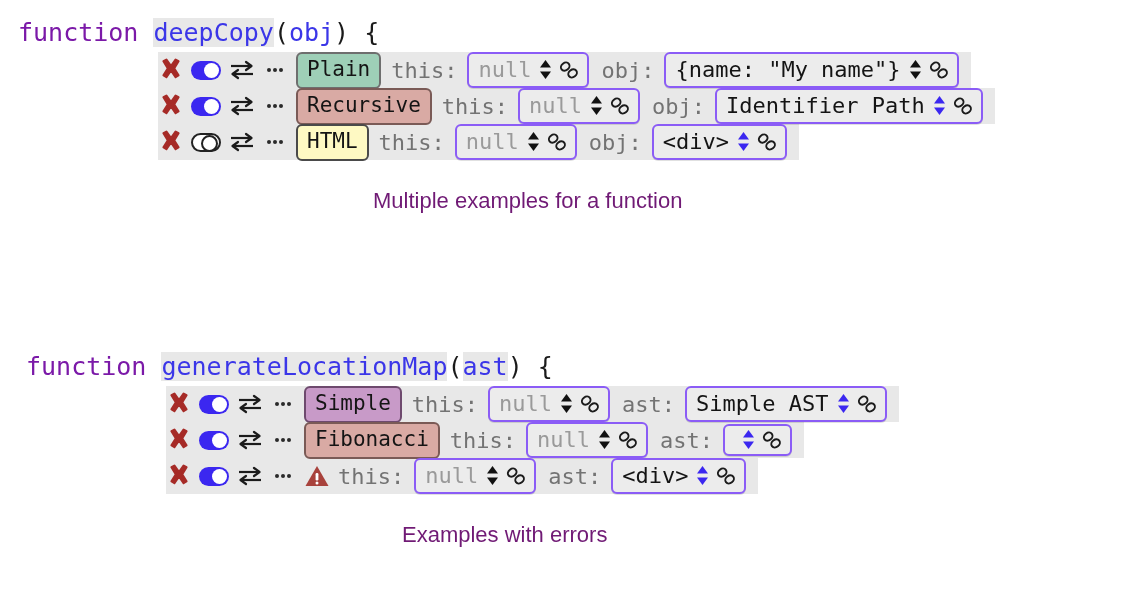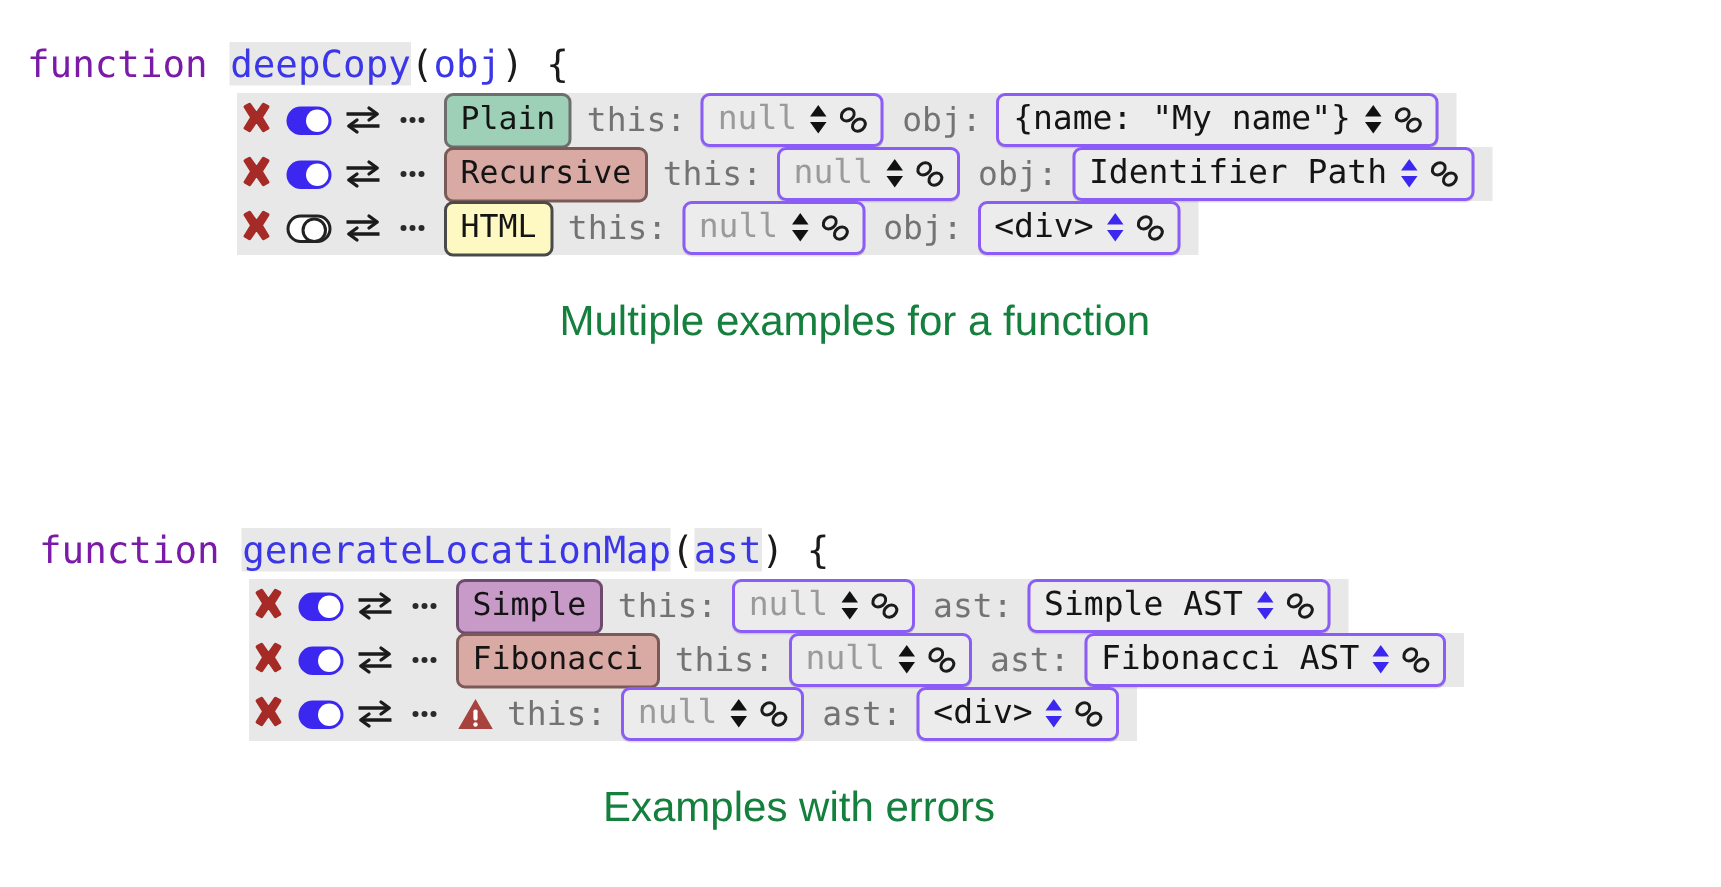--- a/index.html
+++ b/index.html
@@ -83,30 +83,30 @@
     font-family:"DejaVu Sans Mono","Liberation Mono",monospace;
     font-size:22px;white-space:pre;color:#141414;
   }
   .field.null .val{color:#9a9a9a;}
   .spin{width:13px;height:21px;margin:0 5px 0 8px;}
   .link{width:22px;height:20px;margin-left:1px;}
 
   .caption{
     position:absolute;
     font-family:"Liberation Sans",sans-serif;
-    font-size:28px;color:#15803d;
+    font-size:22px;color:#701a75;
     white-space:nowrap;
   }
 </style>
 </head>
 <body>
 
 <div class="page">
 
-  <div class="block" style="left:18px;top:26px;">
+  <div class="block" style="left:18px;top:16px;">
     <div class="sig"><span class="kw">function </span><span class="fname hl">deepCopy</span><span class="punct">(</span><span class="param">obj</span><span class="punct">) </span><span class="punct">{</span></div>
     <div class="rows" style="margin-left:140px;margin-top:2px;" id="rows-0">
         <div class="row">
           <div class="row-inner">
             <span class="ico x-ico">
               <svg width="26" height="26" viewBox="0 0 26 26">
                 <path d="M5.5 4.2 L8.4 2.6 L13 9.2 L17.6 2.6 L20.5 4.2 L16.1 11.3 L20.5 18.4 L17.6 20 L13 13.4 L8.4 20 L5.5 18.4 L9.9 11.3 Z" fill="#a62b27" stroke="#a62b27" stroke-width="2.2" stroke-linejoin="round"></path>
               </svg>
             </span>
             <span class="toggle on"></span>
@@ -384,21 +384,20 @@
                 <svg width="22" height="20" viewBox="0 0 22 20">
                   <g fill="none" stroke="#1b1b1b" stroke-width="2">
                     <ellipse cx="7.2" cy="6.6" rx="4.6" ry="3.7" transform="rotate(-38 7.2 6.6)"></ellipse>
                     <ellipse cx="14.6" cy="13.4" rx="4.6" ry="3.7" transform="rotate(-38 14.6 13.4)"></ellipse>
                   </g>
                 </svg>
               </span>
             </span>
             <span class="lbl">ast:</span>
             <span class="field">
-              <span class="val">Fibonacci AST</span>
               <span class="ico spin">
                 <svg width="13" height="21" viewBox="0 0 13 21">
                   <path d="M6.5 1 L12 8.6 L1 8.6 Z" fill="#3b27f0"></path>
                   <path d="M6.5 20 L12 12.4 L1 12.4 Z" fill="#3b27f0"></path>
                 </svg>
               </span>
               <span class="ico link">
                 <svg width="22" height="20" viewBox="0 0 22 20">
                   <g fill="none" stroke="#1b1b1b" stroke-width="2">
                     <ellipse cx="7.2" cy="6.6" rx="4.6" ry="3.7" transform="rotate(-38 7.2 6.6)"></ellipse>

